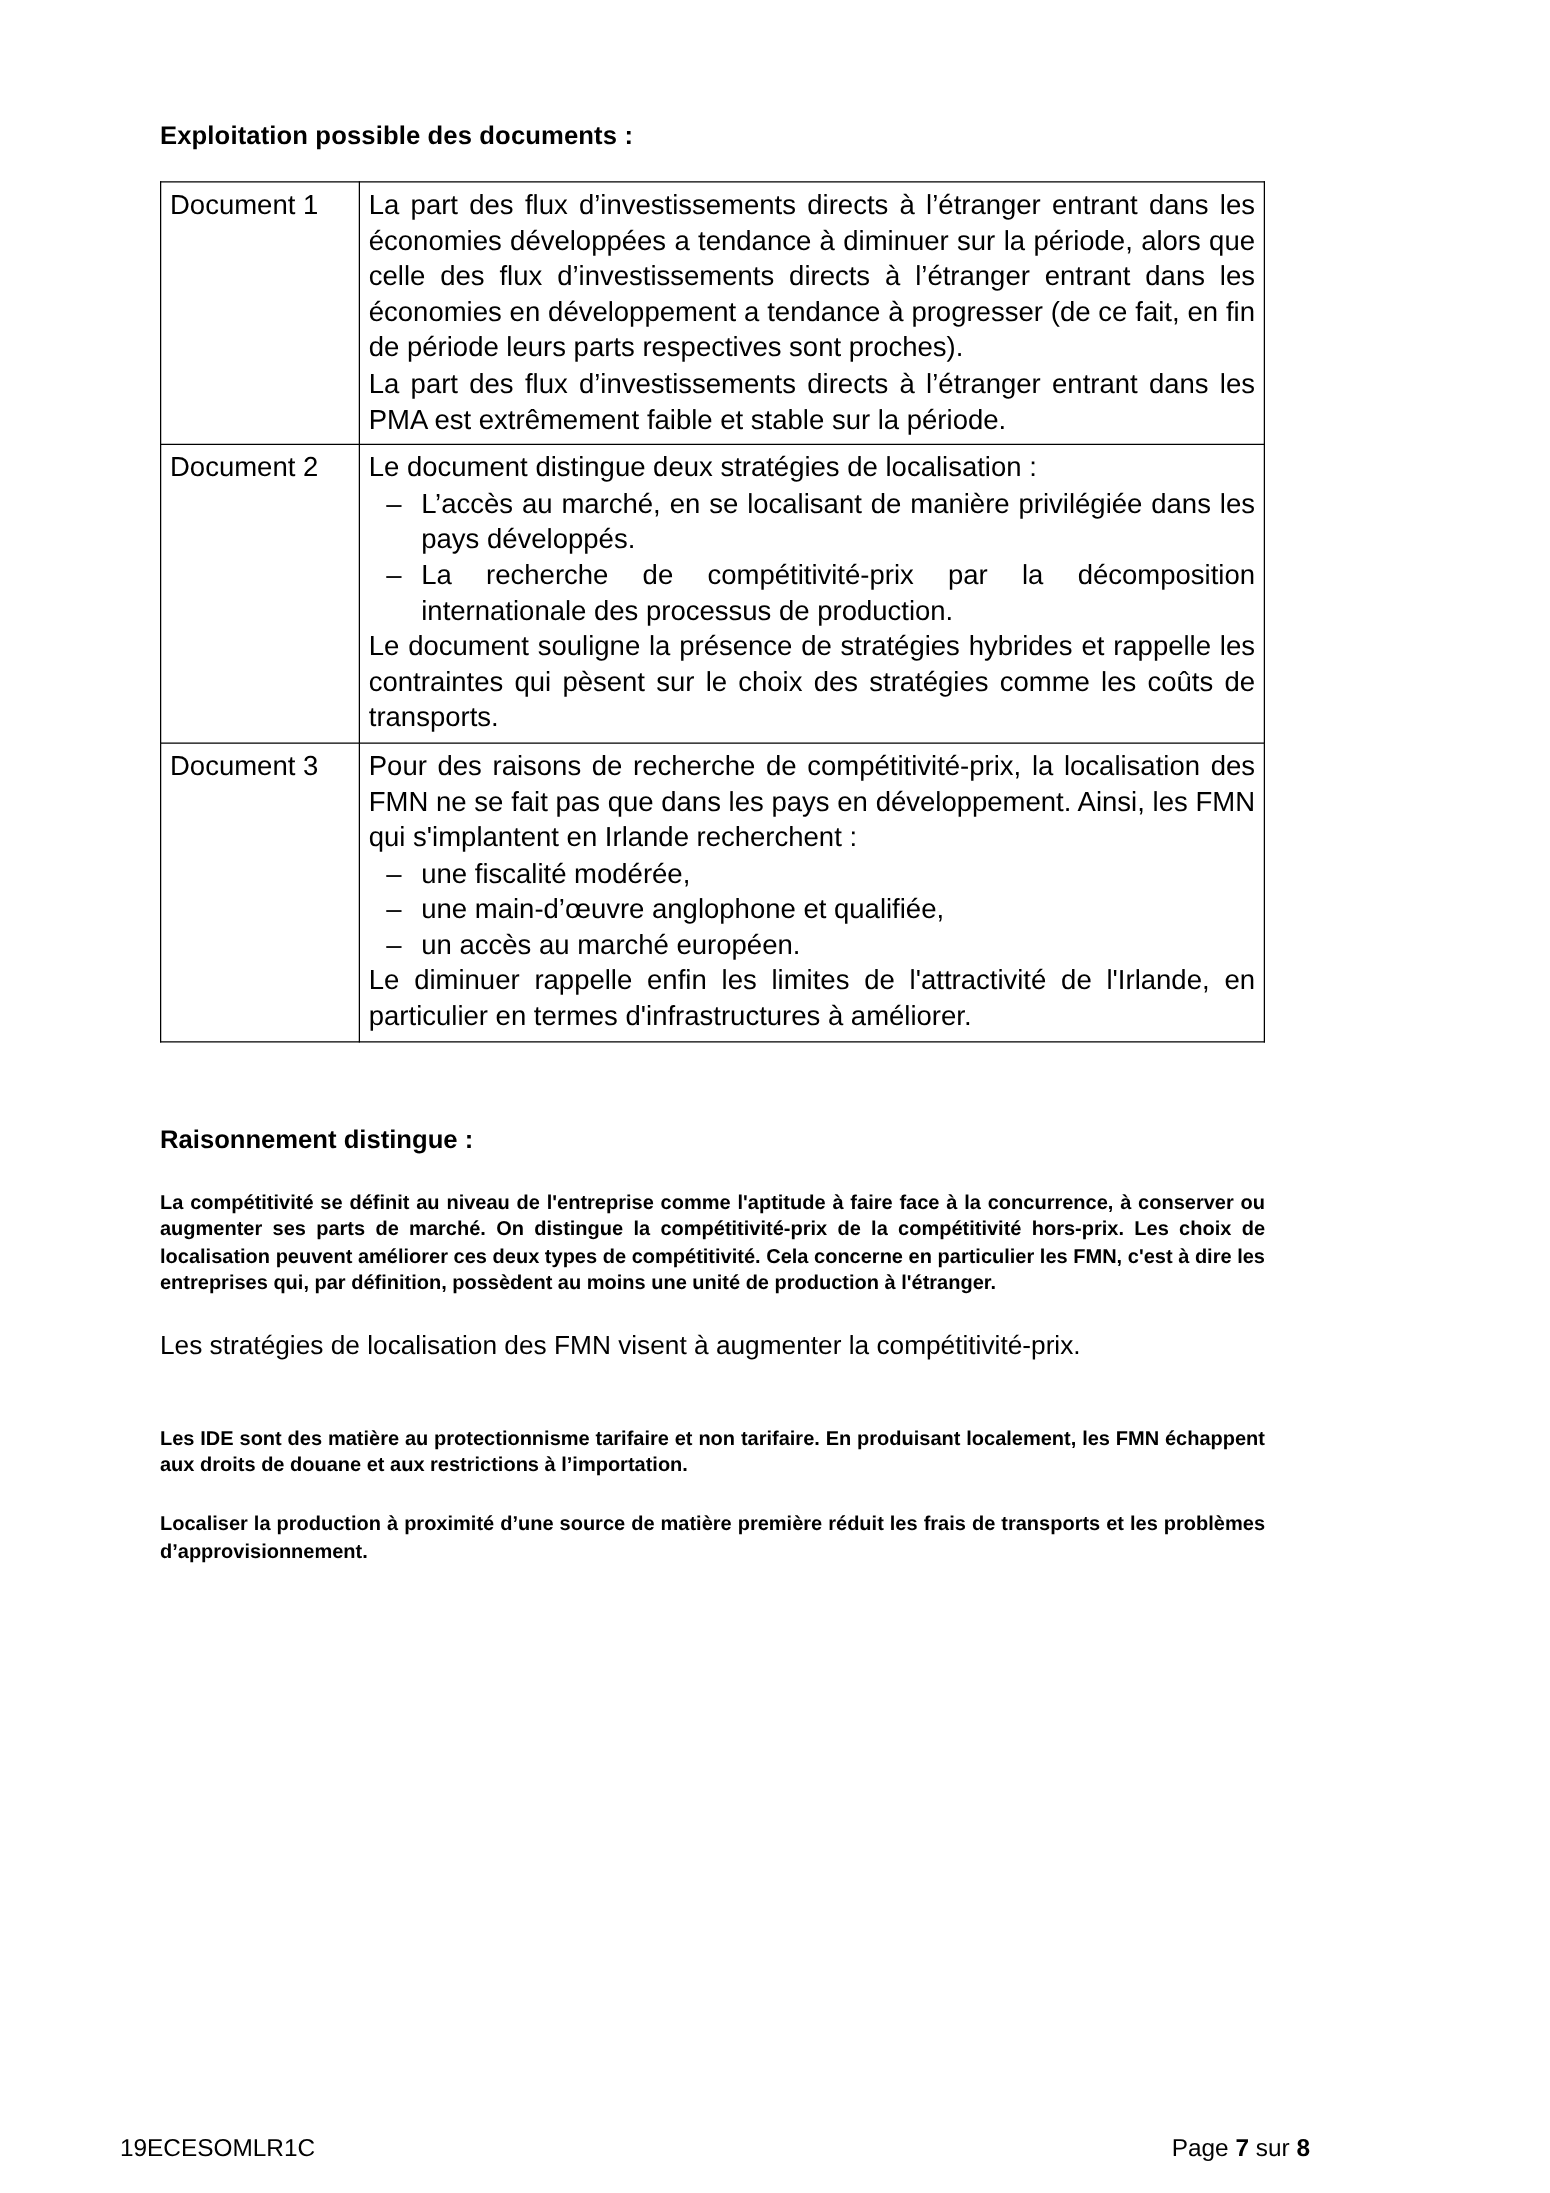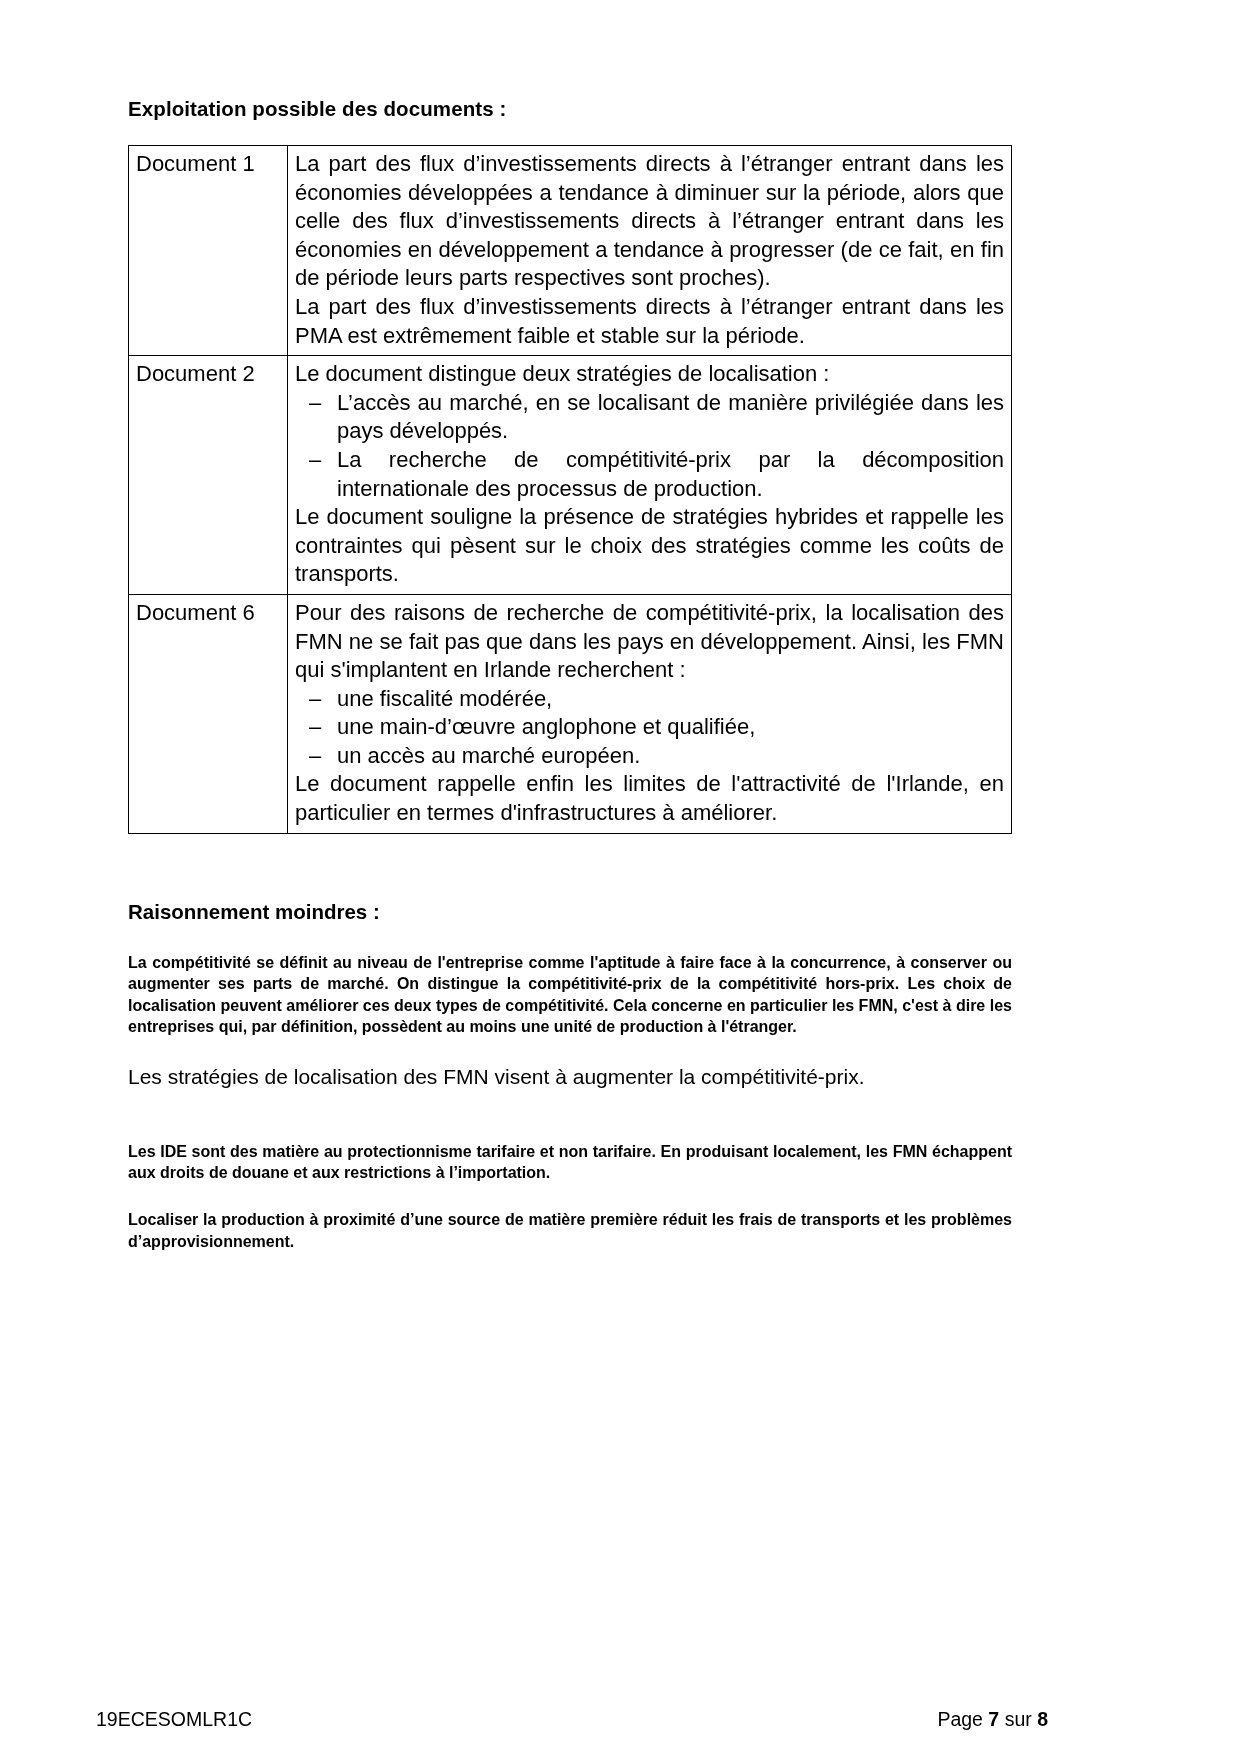--- a/index.html
+++ b/index.html
@@ -130,37 +130,37 @@
           <td class="body-cell">
             <p>Le document distingue deux stratégies de localisation :</p>
             <ul class="dash-list">
               <li><span class="dash">–</span><span>L’accès au marché, en se localisant de manière privilégiée dans les pays développés.</span></li>
               <li><span class="dash">–</span><span>La recherche de compétitivité-prix par la décomposition internationale des processus de production.</span></li>
             </ul>
             <p>Le document souligne la présence de stratégies hybrides et rappelle les contraintes qui pèsent sur le choix des stratégies comme les coûts de transports.</p>
           </td>
         </tr>
         <tr>
-          <td class="label-cell">Document 6</td>
+          <td class="label-cell">Document 3</td>
           <td class="body-cell">
             <p>Pour des raisons de recherche de compétitivité-prix, la localisation des FMN ne se fait pas que dans les pays en développement. Ainsi, les FMN qui s'implantent en Irlande recherchent :</p>
             <ul class="dash-list">
               <li><span class="dash">–</span><span>une fiscalité modérée,</span></li>
               <li><span class="dash">–</span><span>une main-d’œuvre anglophone et qualifiée,</span></li>
               <li><span class="dash">–</span><span>un accès au marché européen.</span></li>
             </ul>
-            <p>Le document rappelle enfin les limites de l'attractivité de l'Irlande, en particulier en termes d'infrastructures à améliorer.</p>
+            <p>Le diminuer rappelle enfin les limites de l'attractivité de l'Irlande, en particulier en termes d'infrastructures à améliorer.</p>
           </td>
         </tr>
       </tbody>
     </table>
 
     <div class="spacer-lg"></div>
 
-    <h2 class="sub-title">Raisonnement moindres :</h2>
+    <h2 class="sub-title">Raisonnement distingue :</h2>
 
     <div class="spacer-md"></div>
 
     <p class="para">La compétitivité se définit au niveau de l'entreprise comme l'aptitude à faire face à la concurrence, à conserver ou augmenter ses parts de marché. On distingue la compétitivité-prix de la compétitivité hors-prix. Les choix de localisation peuvent améliorer ces deux types de compétitivité. Cela concerne en particulier les FMN, c'est à dire les entreprises qui, par définition, possèdent au moins une unité de production à l'étranger.</p>
 
     <div class="para-gap"></div>
 
     <p class="bold-line">Les stratégies de localisation des FMN visent à augmenter la compétitivité-prix.</p>
 
     <div class="para-gap"></div>

